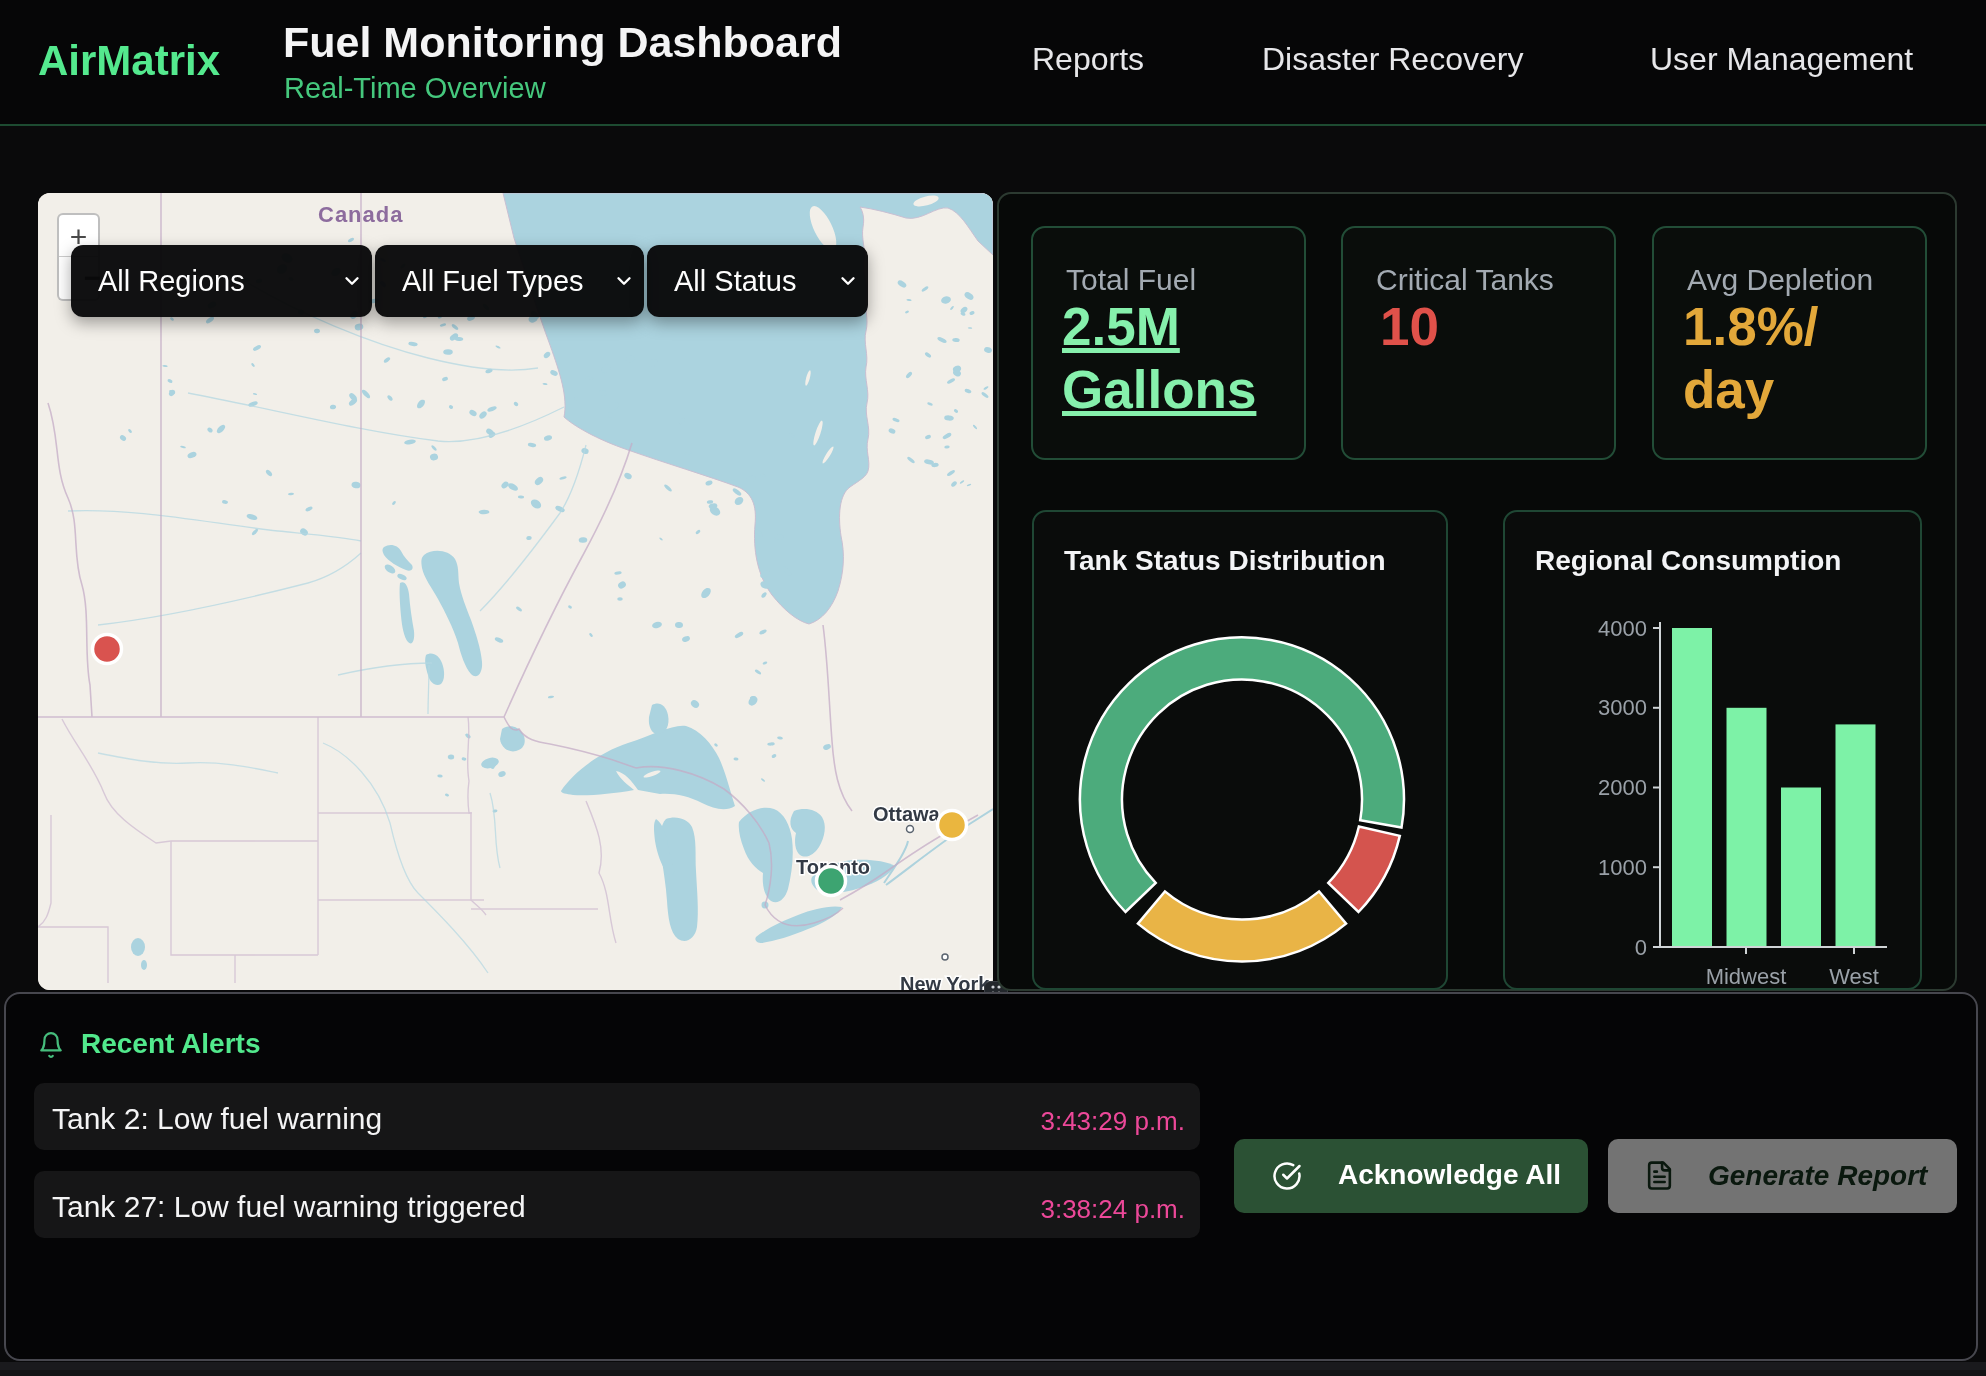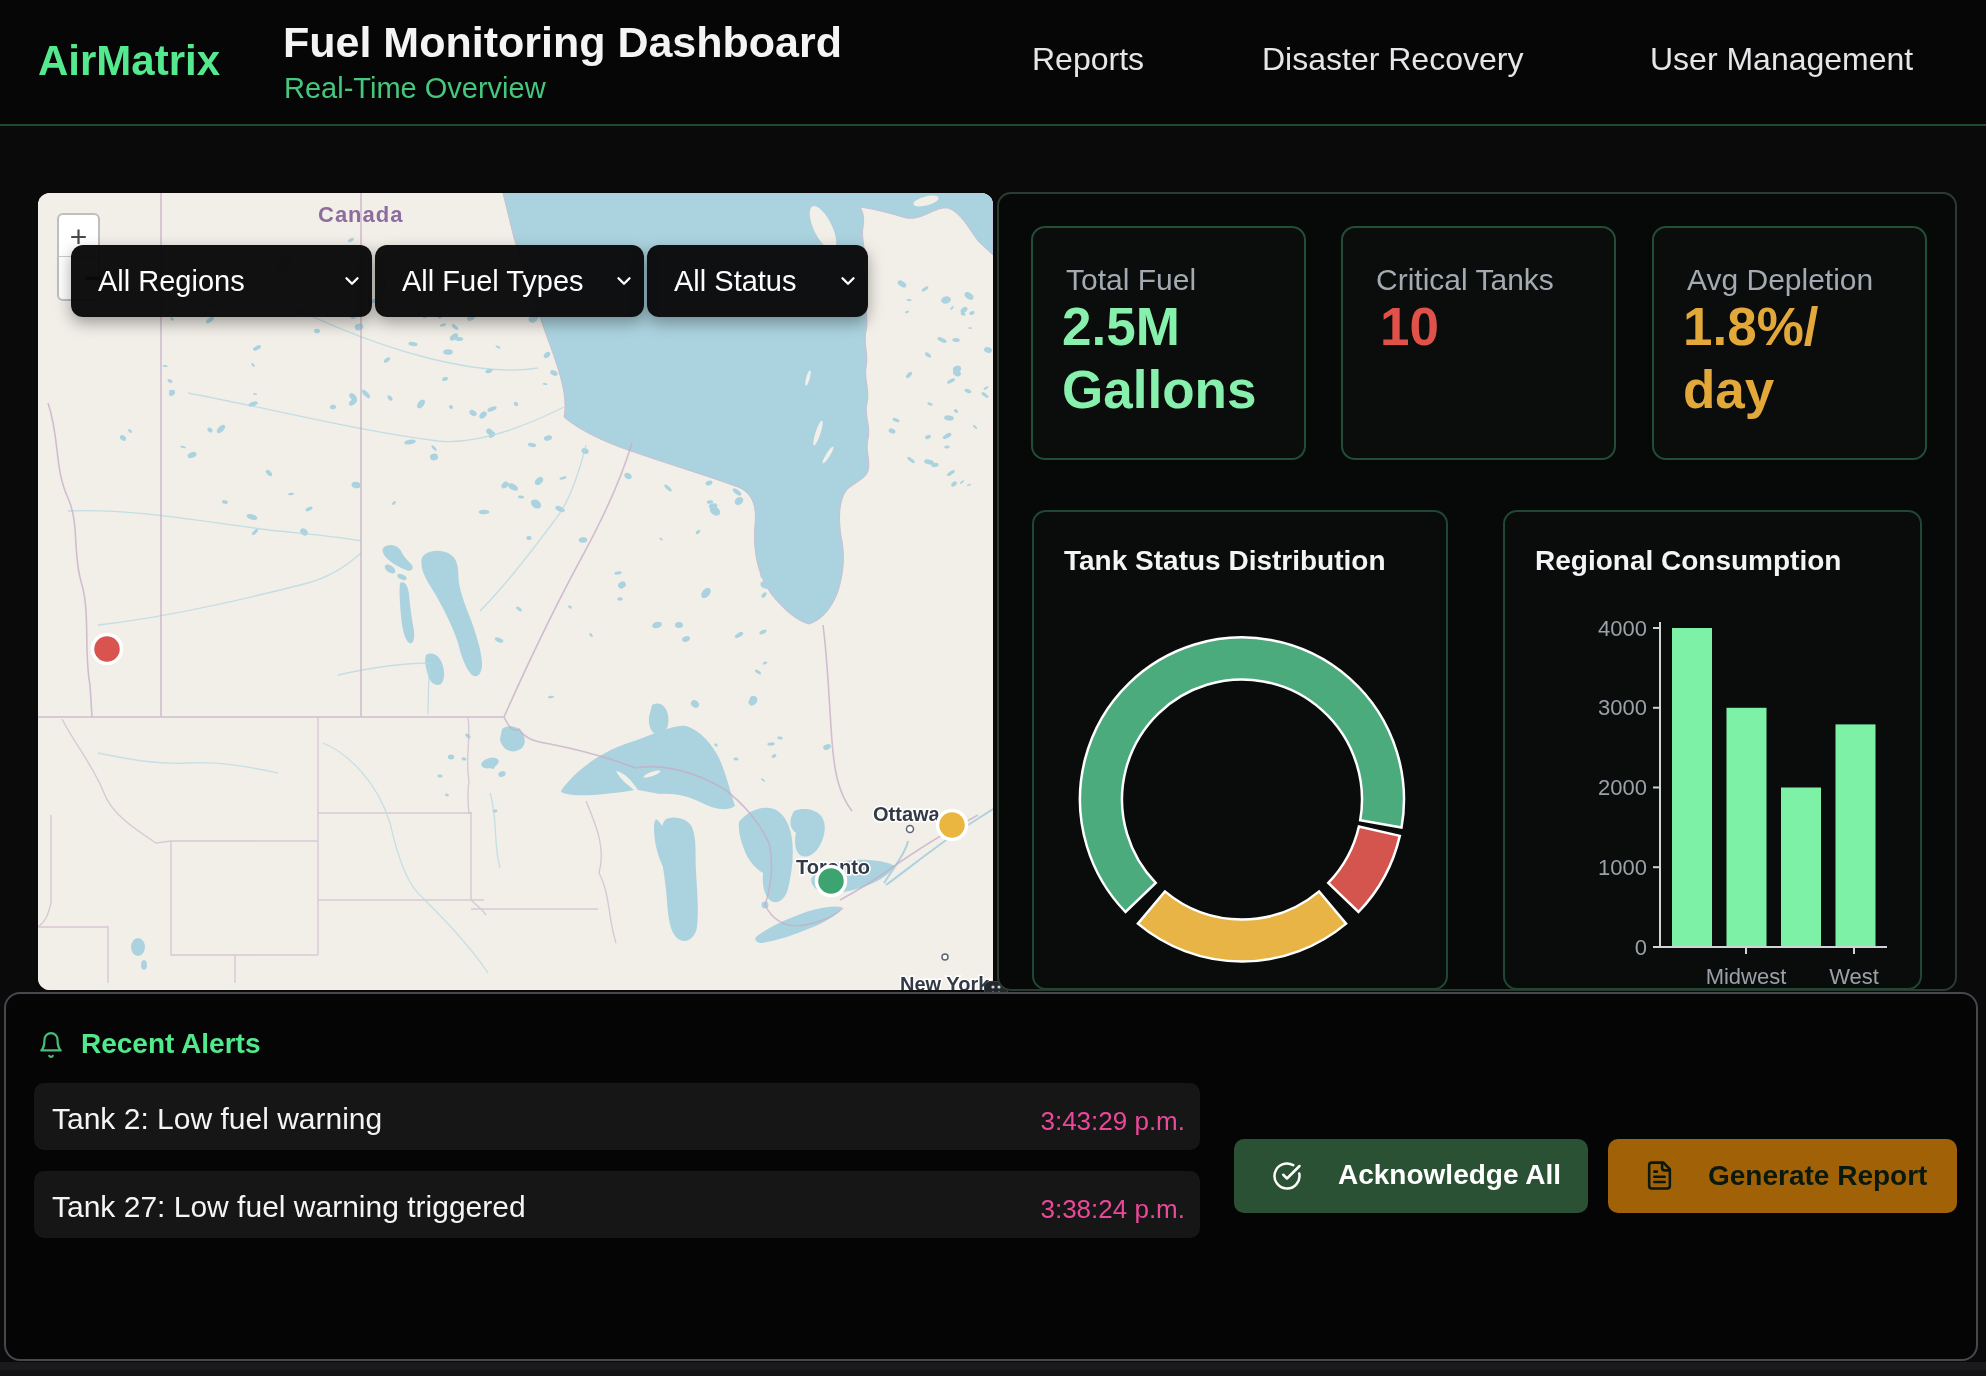--- a/index.html
+++ b/index.html
@@ -386,21 +386,21 @@
           <circle cx="8" cy="11" r="1.6"></circle>
           <circle cx="14" cy="11" r="1.6"></circle>
           <circle cx="8" cy="17" r="1.6"></circle>
           <circle cx="14" cy="17" r="1.6"></circle>
         </g>
       </svg></div>
 
 <div id="panel" class="abs"></div>
 <div class="abs stat" style="left:1031px;">
   <div class="lbl">Total Fuel</div>
-  <div class="val" style="color:#86f0ac;">2.5M<br>Gallons</div>
+  <div class="val" style="color:#86f0ac;text-decoration:underline;">2.5M<br>Gallons</div>
 </div>
 <div class="abs stat" style="left:1341px;">
   <div class="lbl">Critical Tanks</div>
   <div class="val" style="color:#e0514a;margin-left:8px;">10</div>
 </div>
 <div class="abs stat" style="left:1652px;">
   <div class="lbl">Avg Depletion</div>
   <div class="val" style="color:#e3a83a;">1.8%/<br>day</div>
 </div>
 
@@ -460,21 +460,21 @@
       <div class="time">3:38:24 p.m.</div>
     </div>
 
 <div class="abs btn" style="left:1234px; width:354px; background:#2b5134; color:#fff;">
   <svg style="position:absolute; left:38px; top:22px;" width="30" height="30" viewBox="0 0 24 24" fill="none" stroke="#fff" stroke-width="2" stroke-linecap="round" stroke-linejoin="round">
         <path d="M21.801 10A10 10 0 1 1 17 3.335"></path>
         <path d="m9 11 3 3L22 4"></path>
       </svg>
   <span style="position:absolute; left:104px; top:20px;">Acknowledge All</span>
 </div>
-<div class="abs btn" style="left:1608px; width:349px; background:#a16207; color:#0a180e;">
+<div class="abs btn" style="left:1608px; width:349px; background:#737373; color:#0a180e;font-style:italic;">
   <svg style="position:absolute; left:36px; top:21px;" width="31" height="31" viewBox="0 0 24 24" fill="none" stroke="#0a180e" stroke-width="2" stroke-linecap="round" stroke-linejoin="round">
         <path d="M15 2H6a2 2 0 0 0-2 2v16a2 2 0 0 0 2 2h12a2 2 0 0 0 2-2V7Z"></path>
         <path d="M14 2v4a2 2 0 0 0 2 2h4"></path>
         <path d="M16 13H8"></path>
         <path d="M16 17H8"></path>
         <path d="M10 9H8"></path>
       </svg>
   <span style="position:absolute; left:100px; top:21px;">Generate Report</span>
 </div>
 

